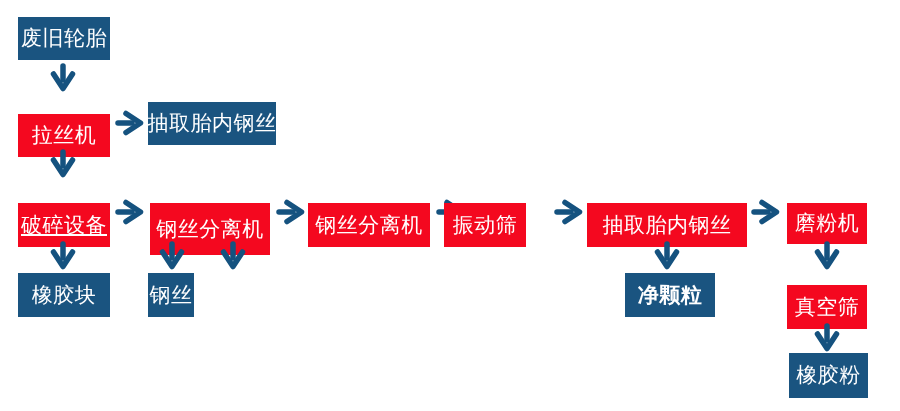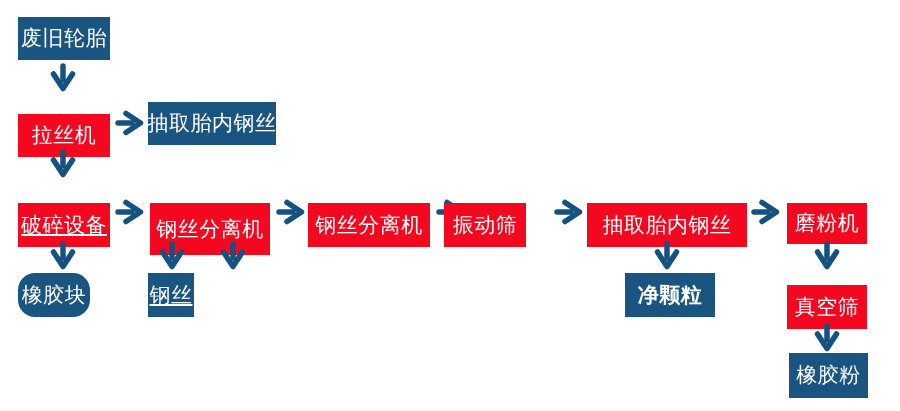--- a/index.html
+++ b/index.html
@@ -120,37 +120,37 @@
 
   <div class="node process" style="left:787px;top:191px;width:80px;height:41px;">磨粉机</div>
 
   <div class="arrow" style="left:49px;top:241px;">
     <svg width="28" height="30" viewBox="0 0 28 30" fill="none" stroke="currentColor" stroke-width="5.5" stroke-linecap="round" stroke-linejoin="round">
         <path d="M14 3 L14 17"></path>
         <path d="M4.5 11 L14 25.5 L23.5 11"></path>
       </svg>
   </div>
 
-  <div class="node product" style="left:18px;top:273px;width:72px;height:44px;border-radius:17px;">橡胶块</div>
+  <div class="node product" style="left:18px;top:273px;width:92px;height:44px;">橡胶块</div>
 
   <div class="arrow" style="left:158px;top:241px;">
     <svg width="28" height="30" viewBox="0 0 28 30" fill="none" stroke="currentColor" stroke-width="5.5" stroke-linecap="round" stroke-linejoin="round">
         <path d="M14 3 L14 17"></path>
         <path d="M4.5 11 L14 25.5 L23.5 11"></path>
       </svg>
   </div>
 
   <div class="arrow" style="left:219px;top:241px;">
     <svg width="28" height="30" viewBox="0 0 28 30" fill="none" stroke="currentColor" stroke-width="5.5" stroke-linecap="round" stroke-linejoin="round">
         <path d="M14 3 L14 17"></path>
         <path d="M4.5 11 L14 25.5 L23.5 11"></path>
       </svg>
   </div>
 
-  <div class="node product" style="left:148px;top:273px;width:46px;height:44px;text-decoration:underline;">钢丝</div>
+  <div class="node product" style="left:148px;top:273px;width:46px;height:44px;">钢丝</div>
 
 
   <div class="arrow" style="left:653px;top:241px;">
     <svg width="28" height="30" viewBox="0 0 28 30" fill="none" stroke="currentColor" stroke-width="5.5" stroke-linecap="round" stroke-linejoin="round">
         <path d="M14 3 L14 17"></path>
         <path d="M4.5 11 L14 25.5 L23.5 11"></path>
       </svg>
   </div>
 
   <div class="node product" style="left:625px;top:273px;width:90px;height:44px;font-weight:bold;">净颗粒</div>

